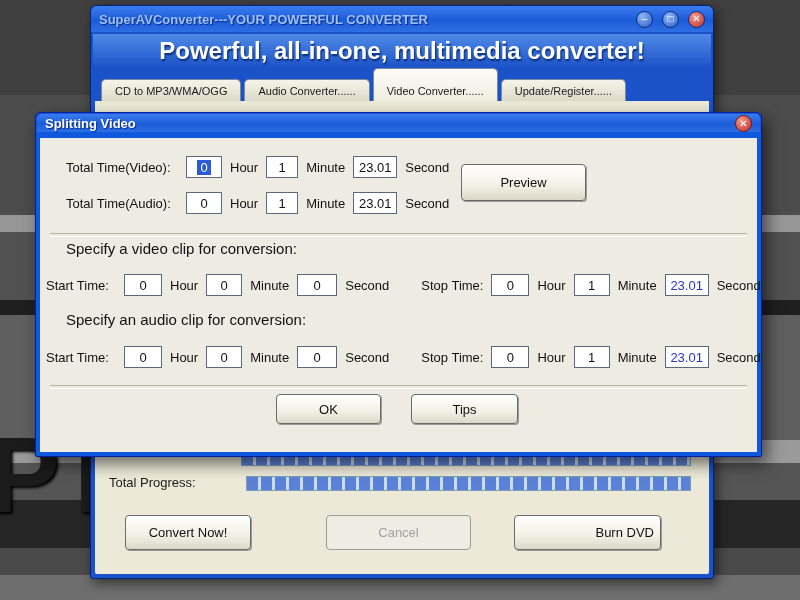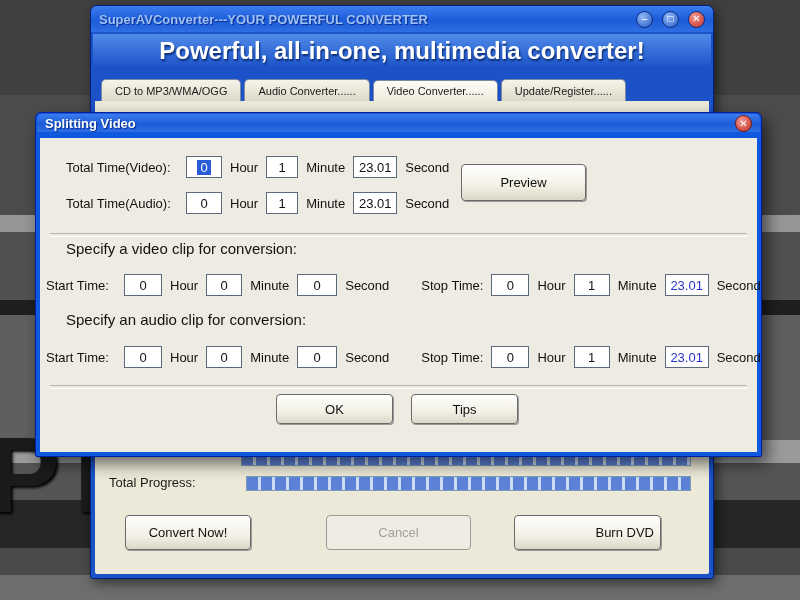--- a/index.html
+++ b/index.html
@@ -67,21 +67,21 @@
     position:absolute;left:10px;right:4px;top:67px;height:28px;
     display:flex;align-items:flex-end;gap:3px;
   }
   .tab{
     background:linear-gradient(180deg,#f6f4ea,#ddd9c8);
     border:1px solid #7a8aa0;border-bottom:none;
     border-radius:5px 5px 0 0;
     padding:5px 13px 4px;font-size:11px;color:#1a1a1a;
     white-space:nowrap;cursor:default;
   }
-  .tab.active{background:linear-gradient(180deg,#fdfcf6,#efecdf);padding-top:4px;}
+  .tab.active{background:linear-gradient(180deg,#fdfcf6,#efecdf);padding-top:16px;}
 
   .panel{
     position:absolute;left:4px;right:4px;top:95px;bottom:4px;
     background:#ece9d8;border-radius:0 0 2px 2px;
   }
 
   .pbar{
     position:absolute;height:15px;box-sizing:border-box;
     background:repeating-linear-gradient(90deg,#5b82d6 0 11px,#cbdcf3 11px 14px);
     border:1px solid #7f9db9;
@@ -147,21 +147,21 @@
        border-top:1px solid #b8b5a8;border-bottom:1px solid #ffffff;}
 
   .dlg-btn{
     position:absolute;height:30px;
     font-family:"Liberation Sans",sans-serif;font-size:13px;color:#111;
     background:linear-gradient(180deg,#ffffff,#f2f0e4 60%,#dcd8c8);
     border:1px solid #6a6a6a;border-radius:4px;
     box-shadow:1px 1px 0 #9a9a9a;cursor:default;
   }
   .dlg-btn.preview{left:421px;top:26px;width:125px;height:37px;}
-  .dlg-btn.ok{left:236px;top:256px;width:117px;}
+  .dlg-btn.ok{left:236px;top:256px;width:105px;}
   .dlg-btn.tips{left:371px;top:256px;width:107px;}
 </style>
 </head>
 <body>
 
 <div class="bg-letters">PT</div>
 
 <div class="app-window">
   <div class="titlebar">
     <span class="title-text">SuperAVConverter---YOUR POWERFUL CONVERTER</span>

